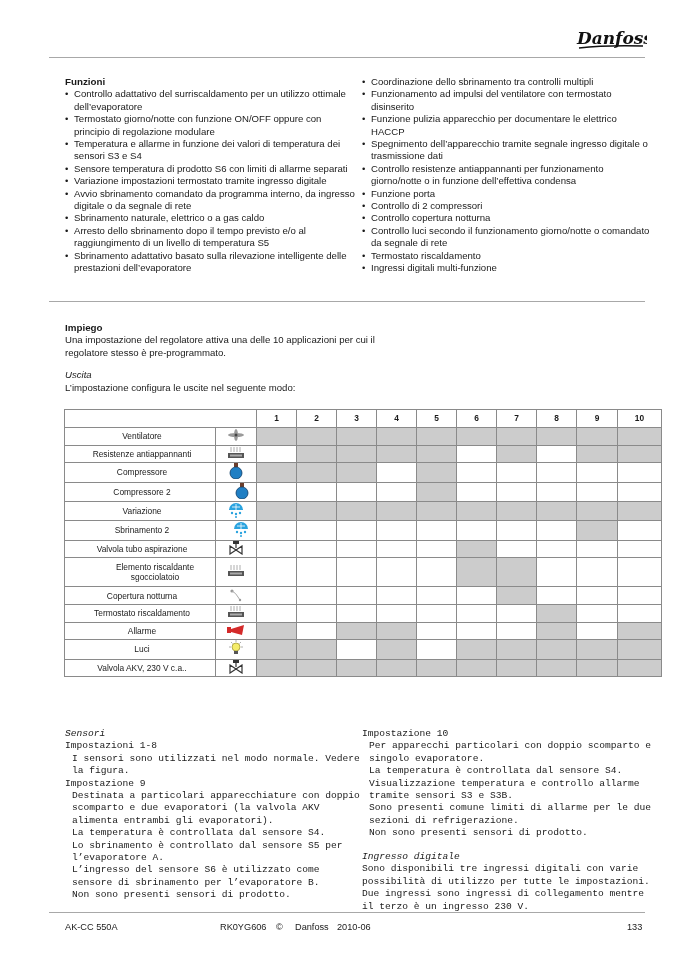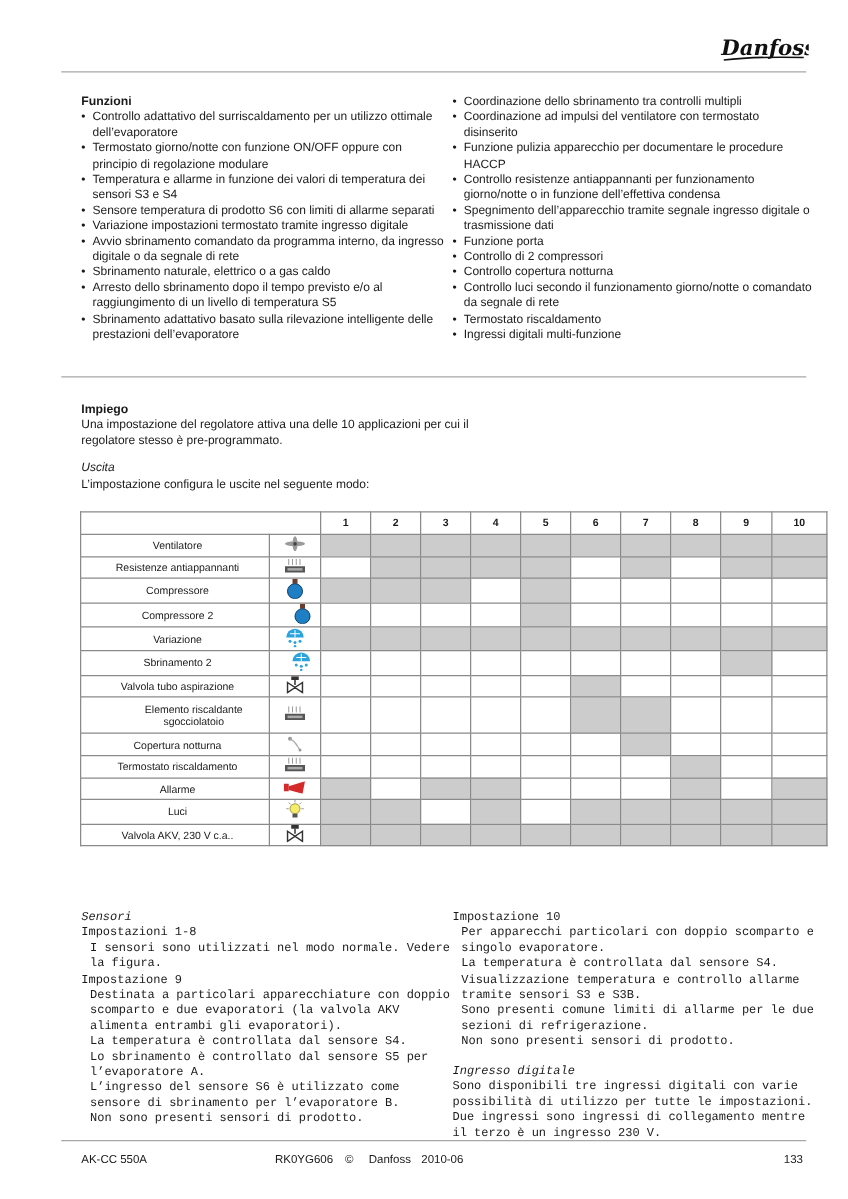--- a/index.html
+++ b/index.html
@@ -65,24 +65,24 @@
       <li>Sbrinamento naturale, elettrico o a gas caldo</li>
       <li>Arresto dello sbrinamento dopo il tempo previsto e/o al raggiungimento di un livello di temperatura S5</li>
       <li>Sbrinamento adattativo basato sulla rilevazione intelligente delle prestazioni dell’evaporatore</li>
     </ul>
 </div>
 
 <div class="abs col-right">
   <div style="height:0"></div>
   <ul class="bul" id="funz-right">
       <li>Coordinazione dello sbrinamento tra controlli multipli</li>
-      <li>Coordinazione ad impulsi del ventilatore con termostato disinserito</li>
-      <li>Funzione pulizia apparecchio per documentare le procedure HACCP</li>
+      <li>Funzionamento ad impulsi del ventilatore con termostato disinserito</li>
+      <li>Funzione pulizia apparecchio per documentare le elettrico HACCP</li>
+      <li>Spegnimento dell’apparecchio tramite segnale ingresso digitale o trasmissione dati</li>
       <li>Controllo resistenze antiappannanti per funzionamento giorno/notte o in funzione dell’effettiva condensa</li>
-      <li>Spegnimento dell’apparecchio tramite segnale ingresso digitale o trasmissione dati</li>
       <li>Funzione porta</li>
       <li>Controllo di 2 compressori</li>
       <li>Controllo copertura notturna</li>
       <li>Controllo luci secondo il funzionamento giorno/notte o comandato da segnale di rete</li>
       <li>Termostato riscaldamento</li>
       <li>Ingressi digitali multi-funzione</li>
     </ul>
 </div>
 
 <div class="rule" style="top:301px"></div>

